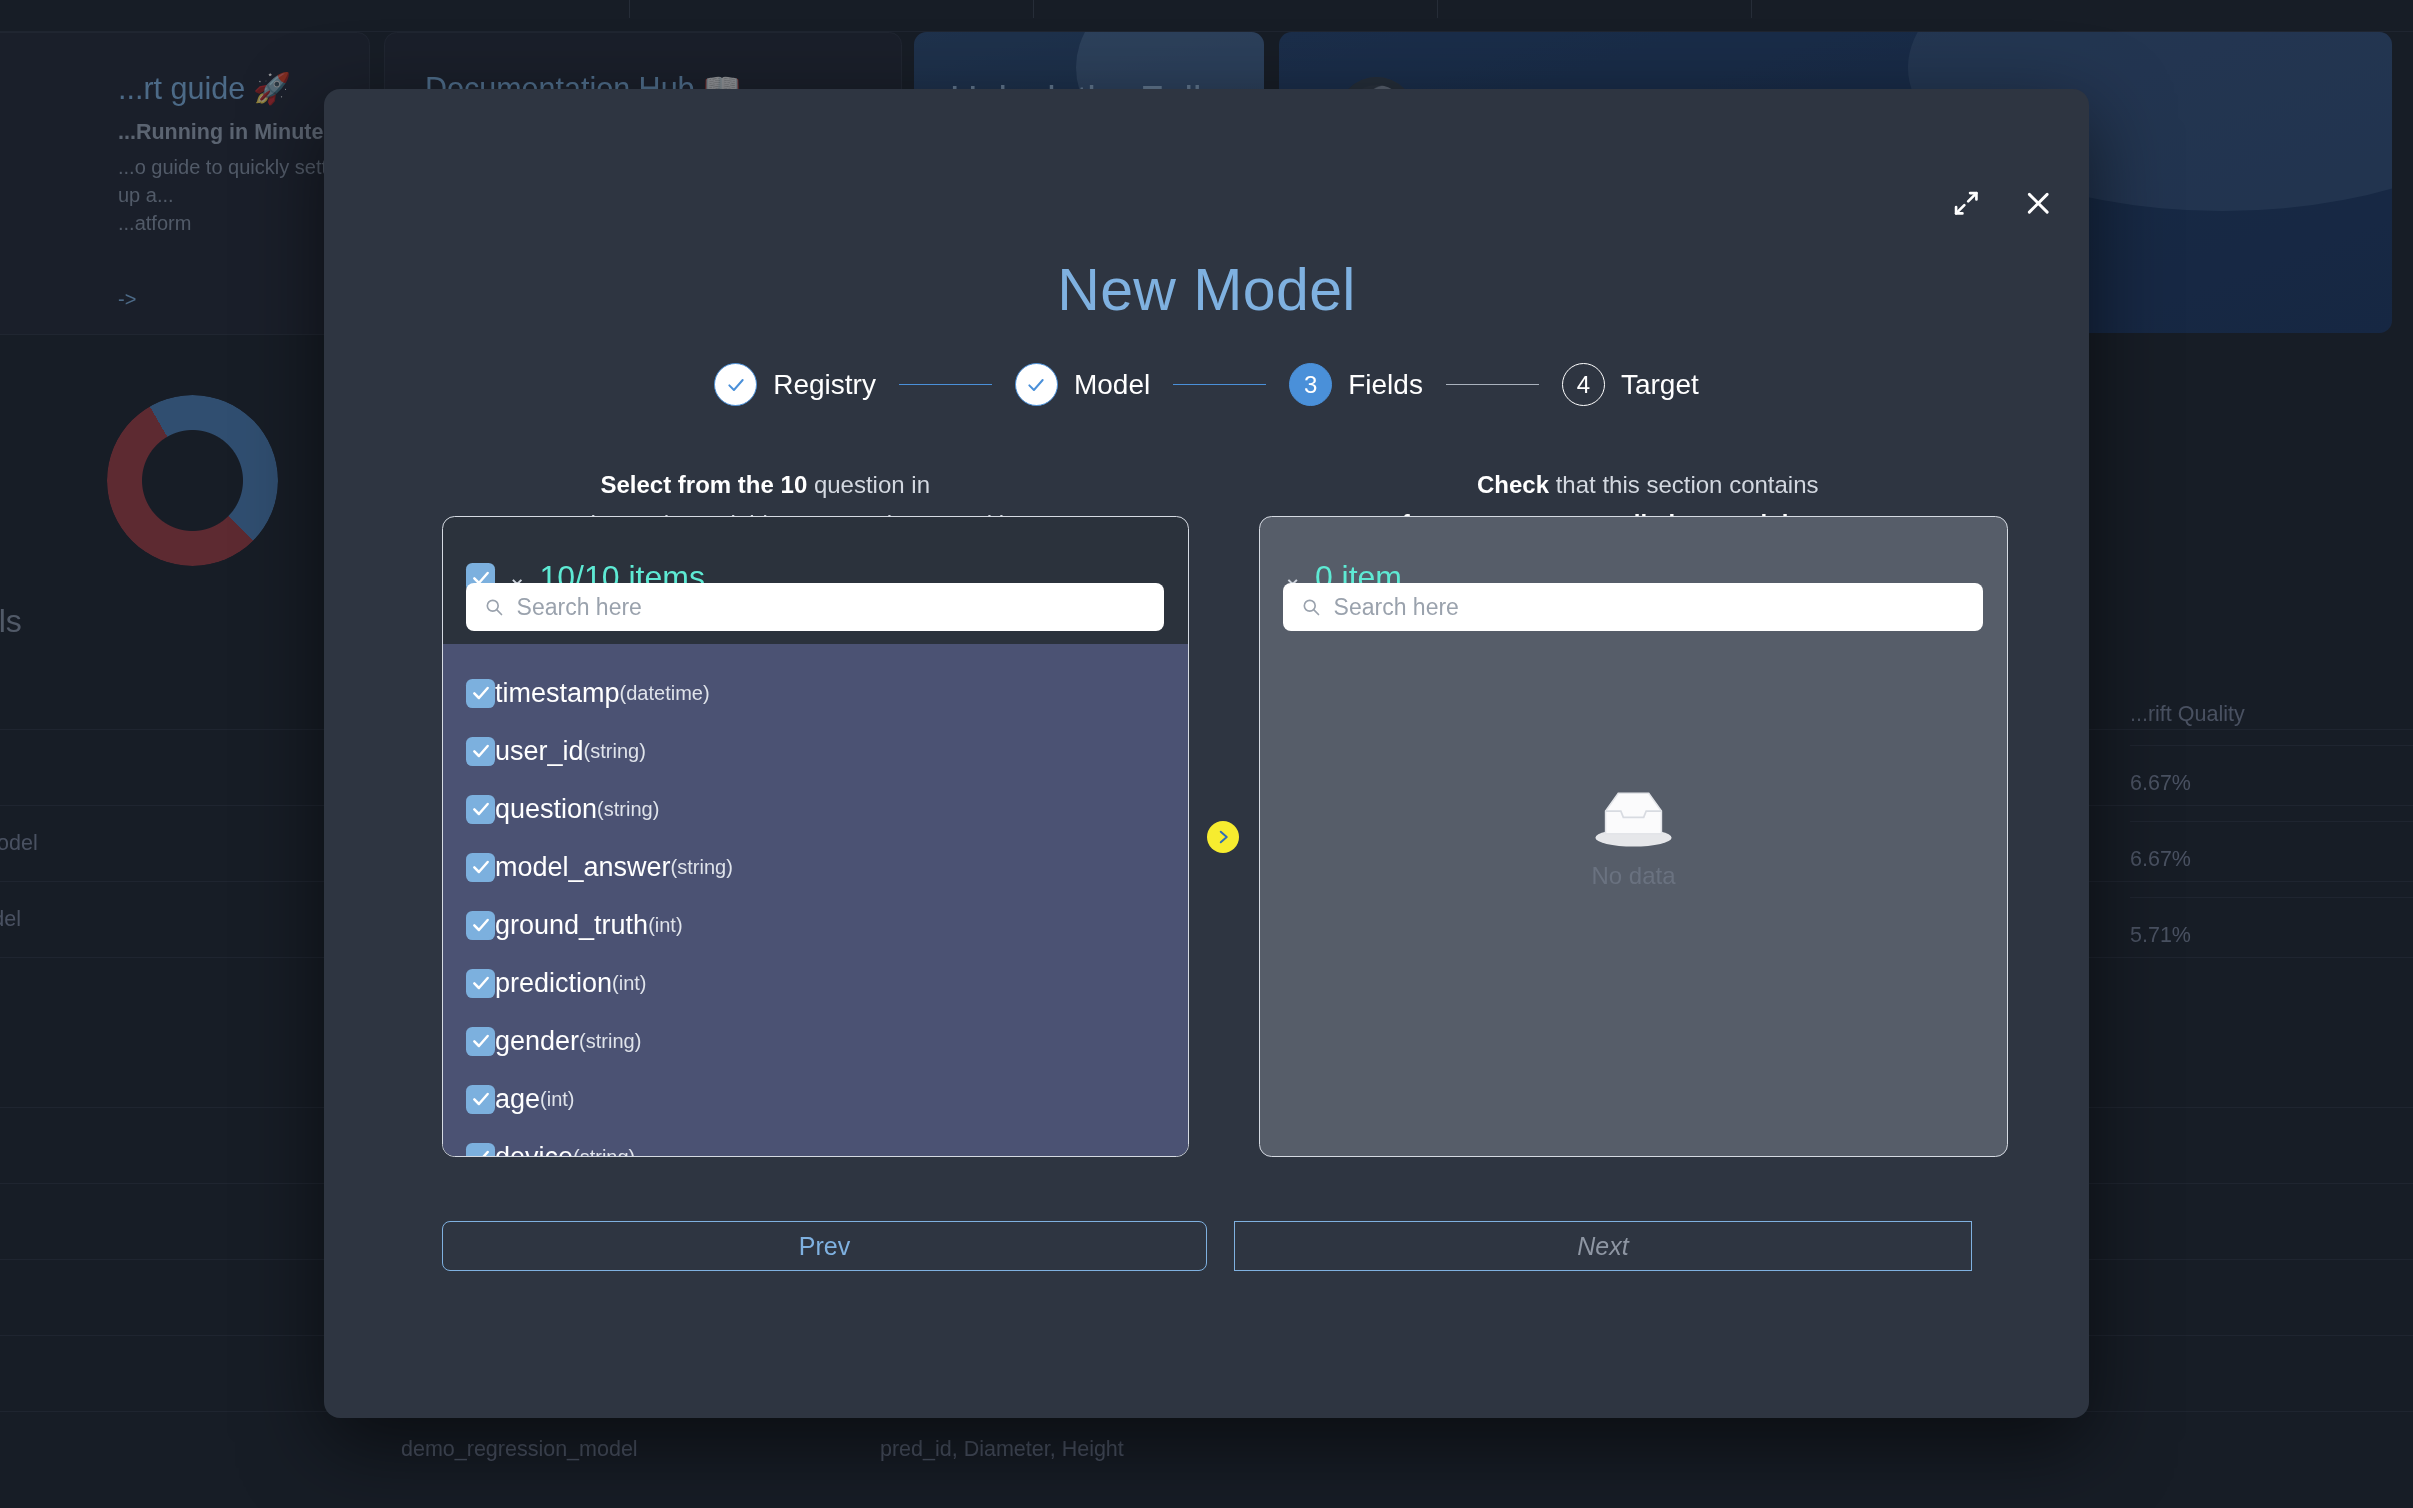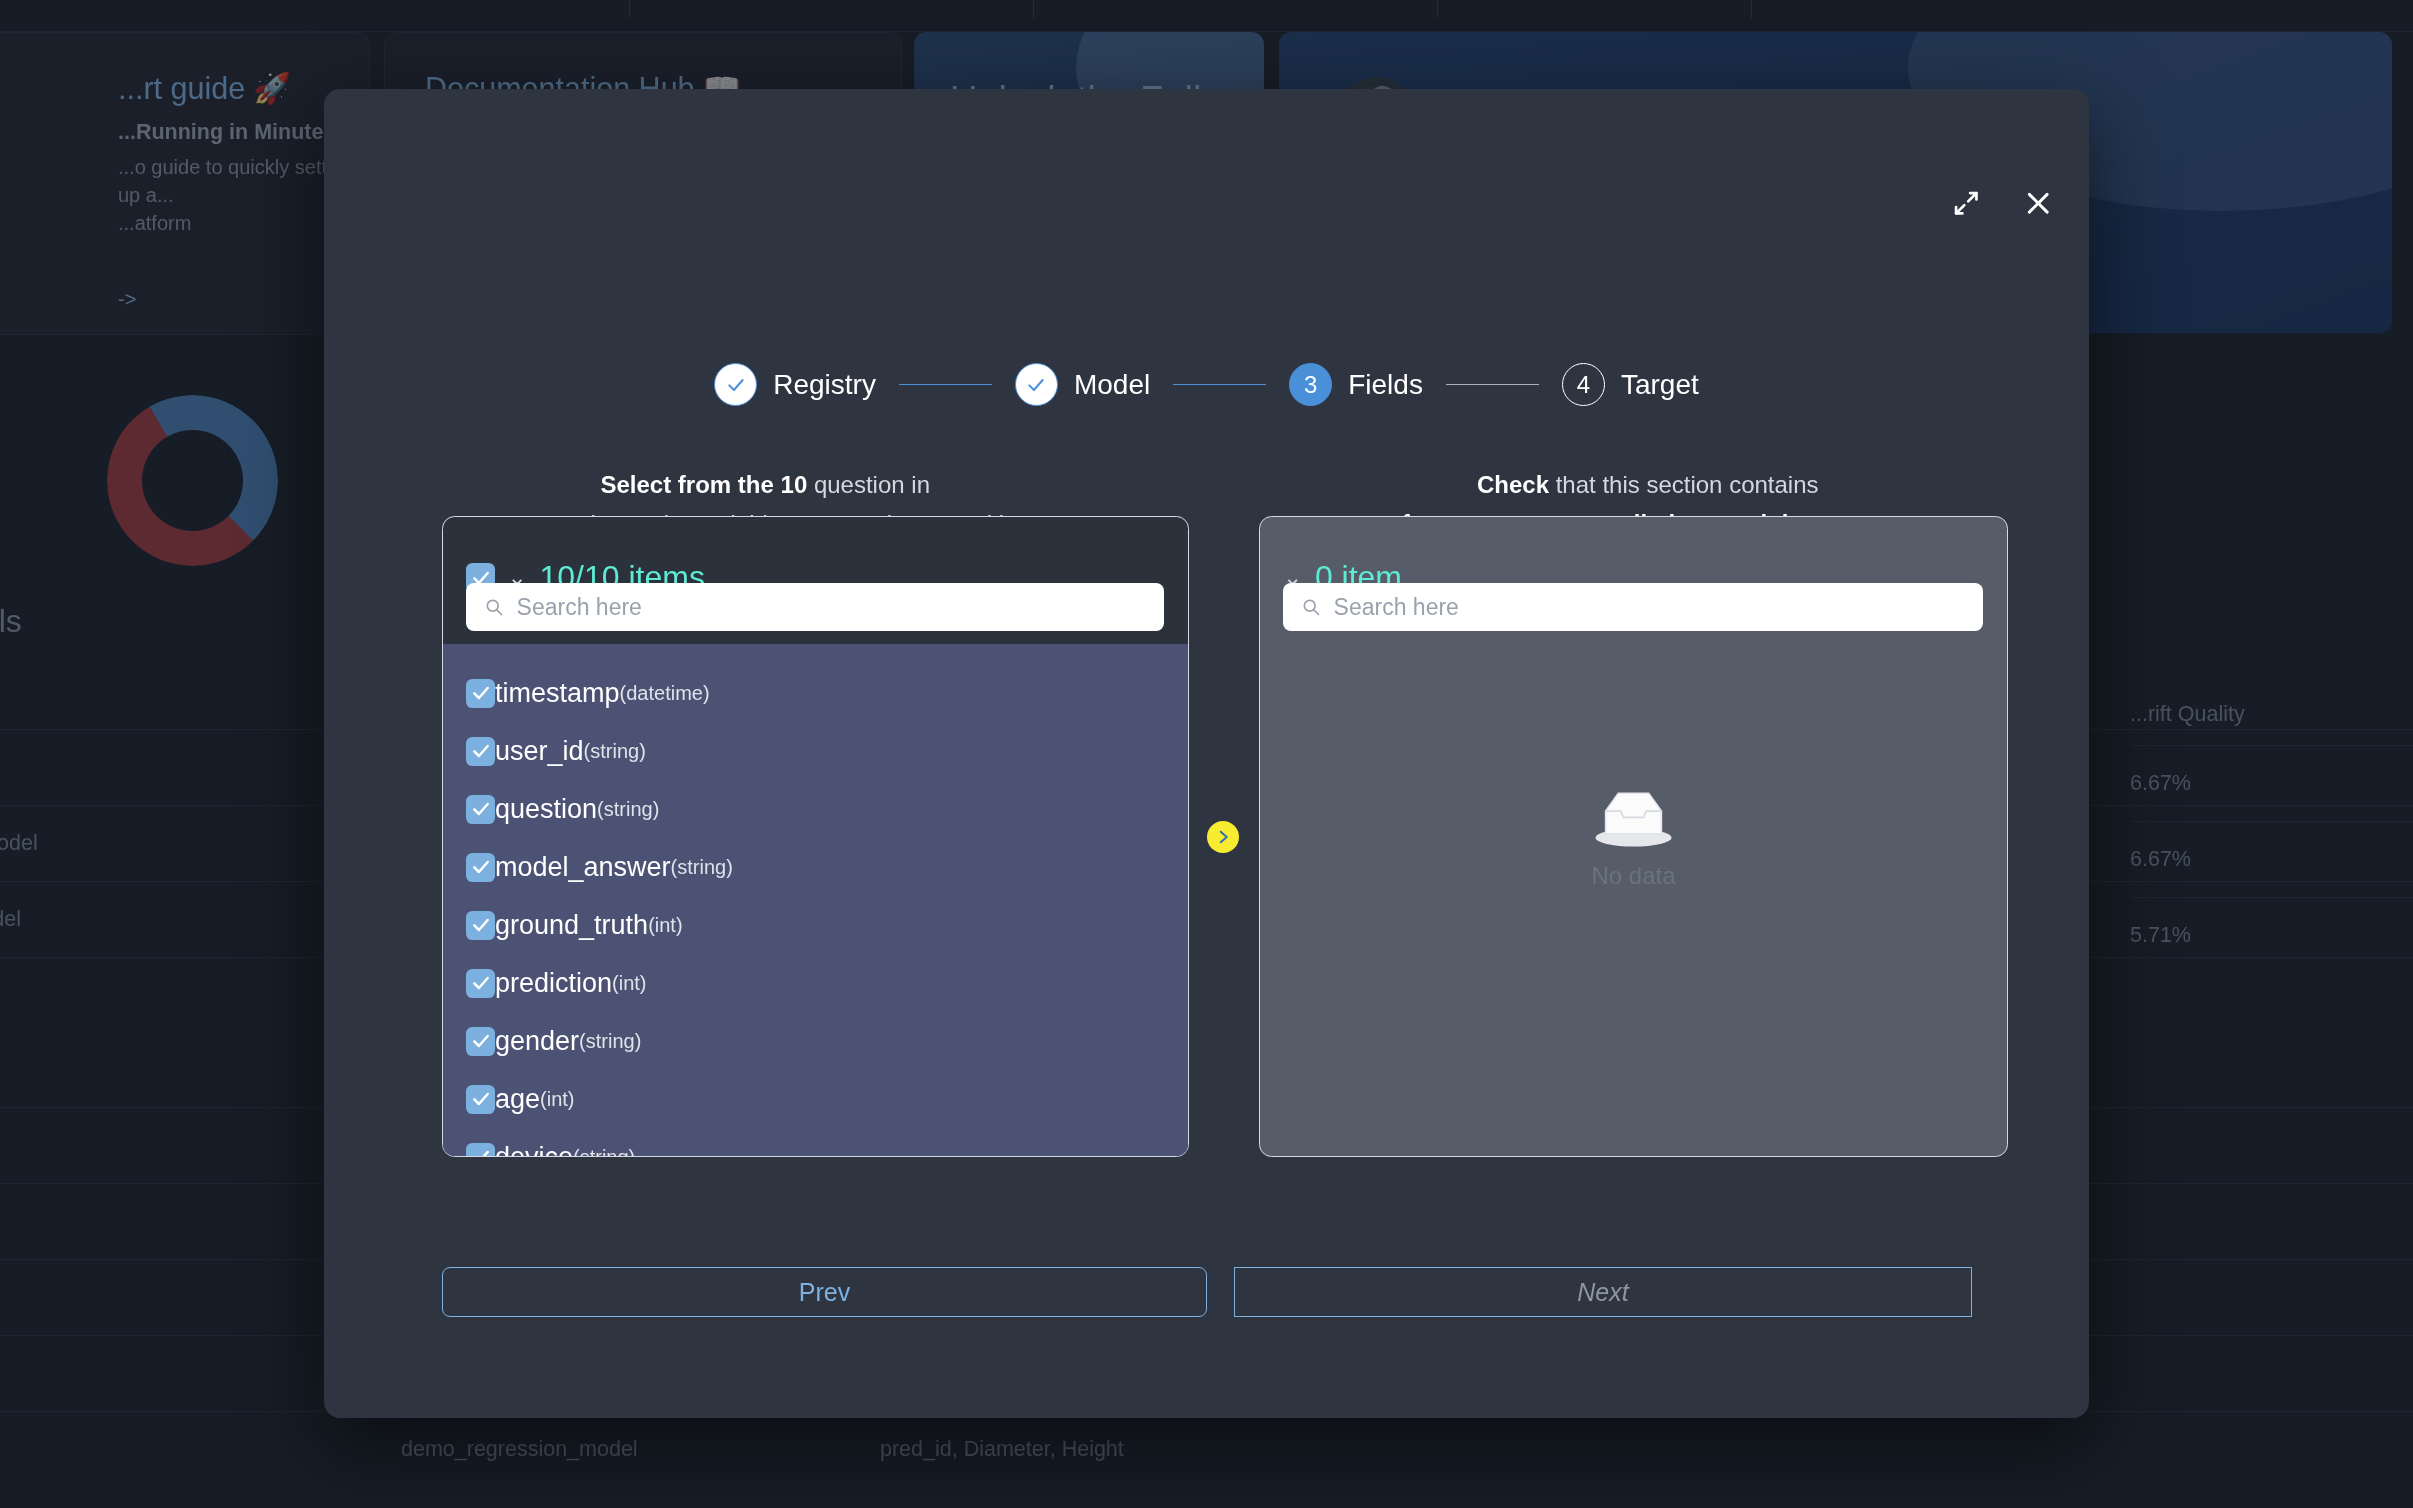--- a/index.html
+++ b/index.html
@@ -123,21 +123,21 @@
   .li .ty{font-size:20px;color:#dfe3ea;font-weight:300;}
 
   .empty{position:absolute;left:0;right:0;top:50%;transform:translateY(-50%);text-align:center;}
   .empty .cap{font-size:24px;color:#6a7280;margin-top:10.8px;}
 
   .transfer{position:absolute;left:765px;top:321px;width:32px;height:32px;border-radius:50%;
     background:#f7ec2f;display:flex;align-items:center;justify-content:center;cursor:pointer;
     transform:translateY(-50%);}
 
   
-  .btns{position:absolute;left:118px;top:1178px;width:1530px;height:60px;}
+  .btns{position:absolute;left:118px;top:1132px;width:1530px;height:60px;}
   .btn{position:absolute;top:0;height:50px;display:flex;align-items:center;justify-content:center;
     font-size:25px;box-sizing:border-box;cursor:pointer;background:transparent;}
   .btn-prev{left:0;width:765px;border:0.9px solid #7fb1e0;border-radius:8px;color:#7fb1e0;font-weight:300;}
   .btn-next{left:792px;width:738px;border:0.9px solid #7fb1e0;border-radius:0;color:#8e96a3;font-weight:300;
     font-style:italic;}
 </style>
 </head>
 <body>
 
 <div id="bg">
@@ -234,20 +234,21 @@
       </svg>
     </span>
     <span class="ic">
       <svg width="30.5" height="30.5" viewBox="0 0 24 24" fill="none" stroke="#ffffff" stroke-width="2.3" stroke-linecap="round">
         <line x1="5" y1="5" x2="19" y2="19"></line>
           <line x1="19" y1="5" x2="5" y2="19"></line>
       </svg>
     </span>
   </div>
 
+  <div class="mod-title">New Model</div>
 
   <div class="steps">
     <div class="step">
       <div class="sc done">
         <svg width="20" height="20" viewBox="0 0 24 24" fill="none" stroke="#4a90d9" stroke-width="2.4" stroke-linecap="round" stroke-linejoin="round">
             <polyline points="4 12.5 9.5 18 20 6"></polyline>
           </svg>
       </div>
       <div class="slabel">Registry</div>
     </div>

